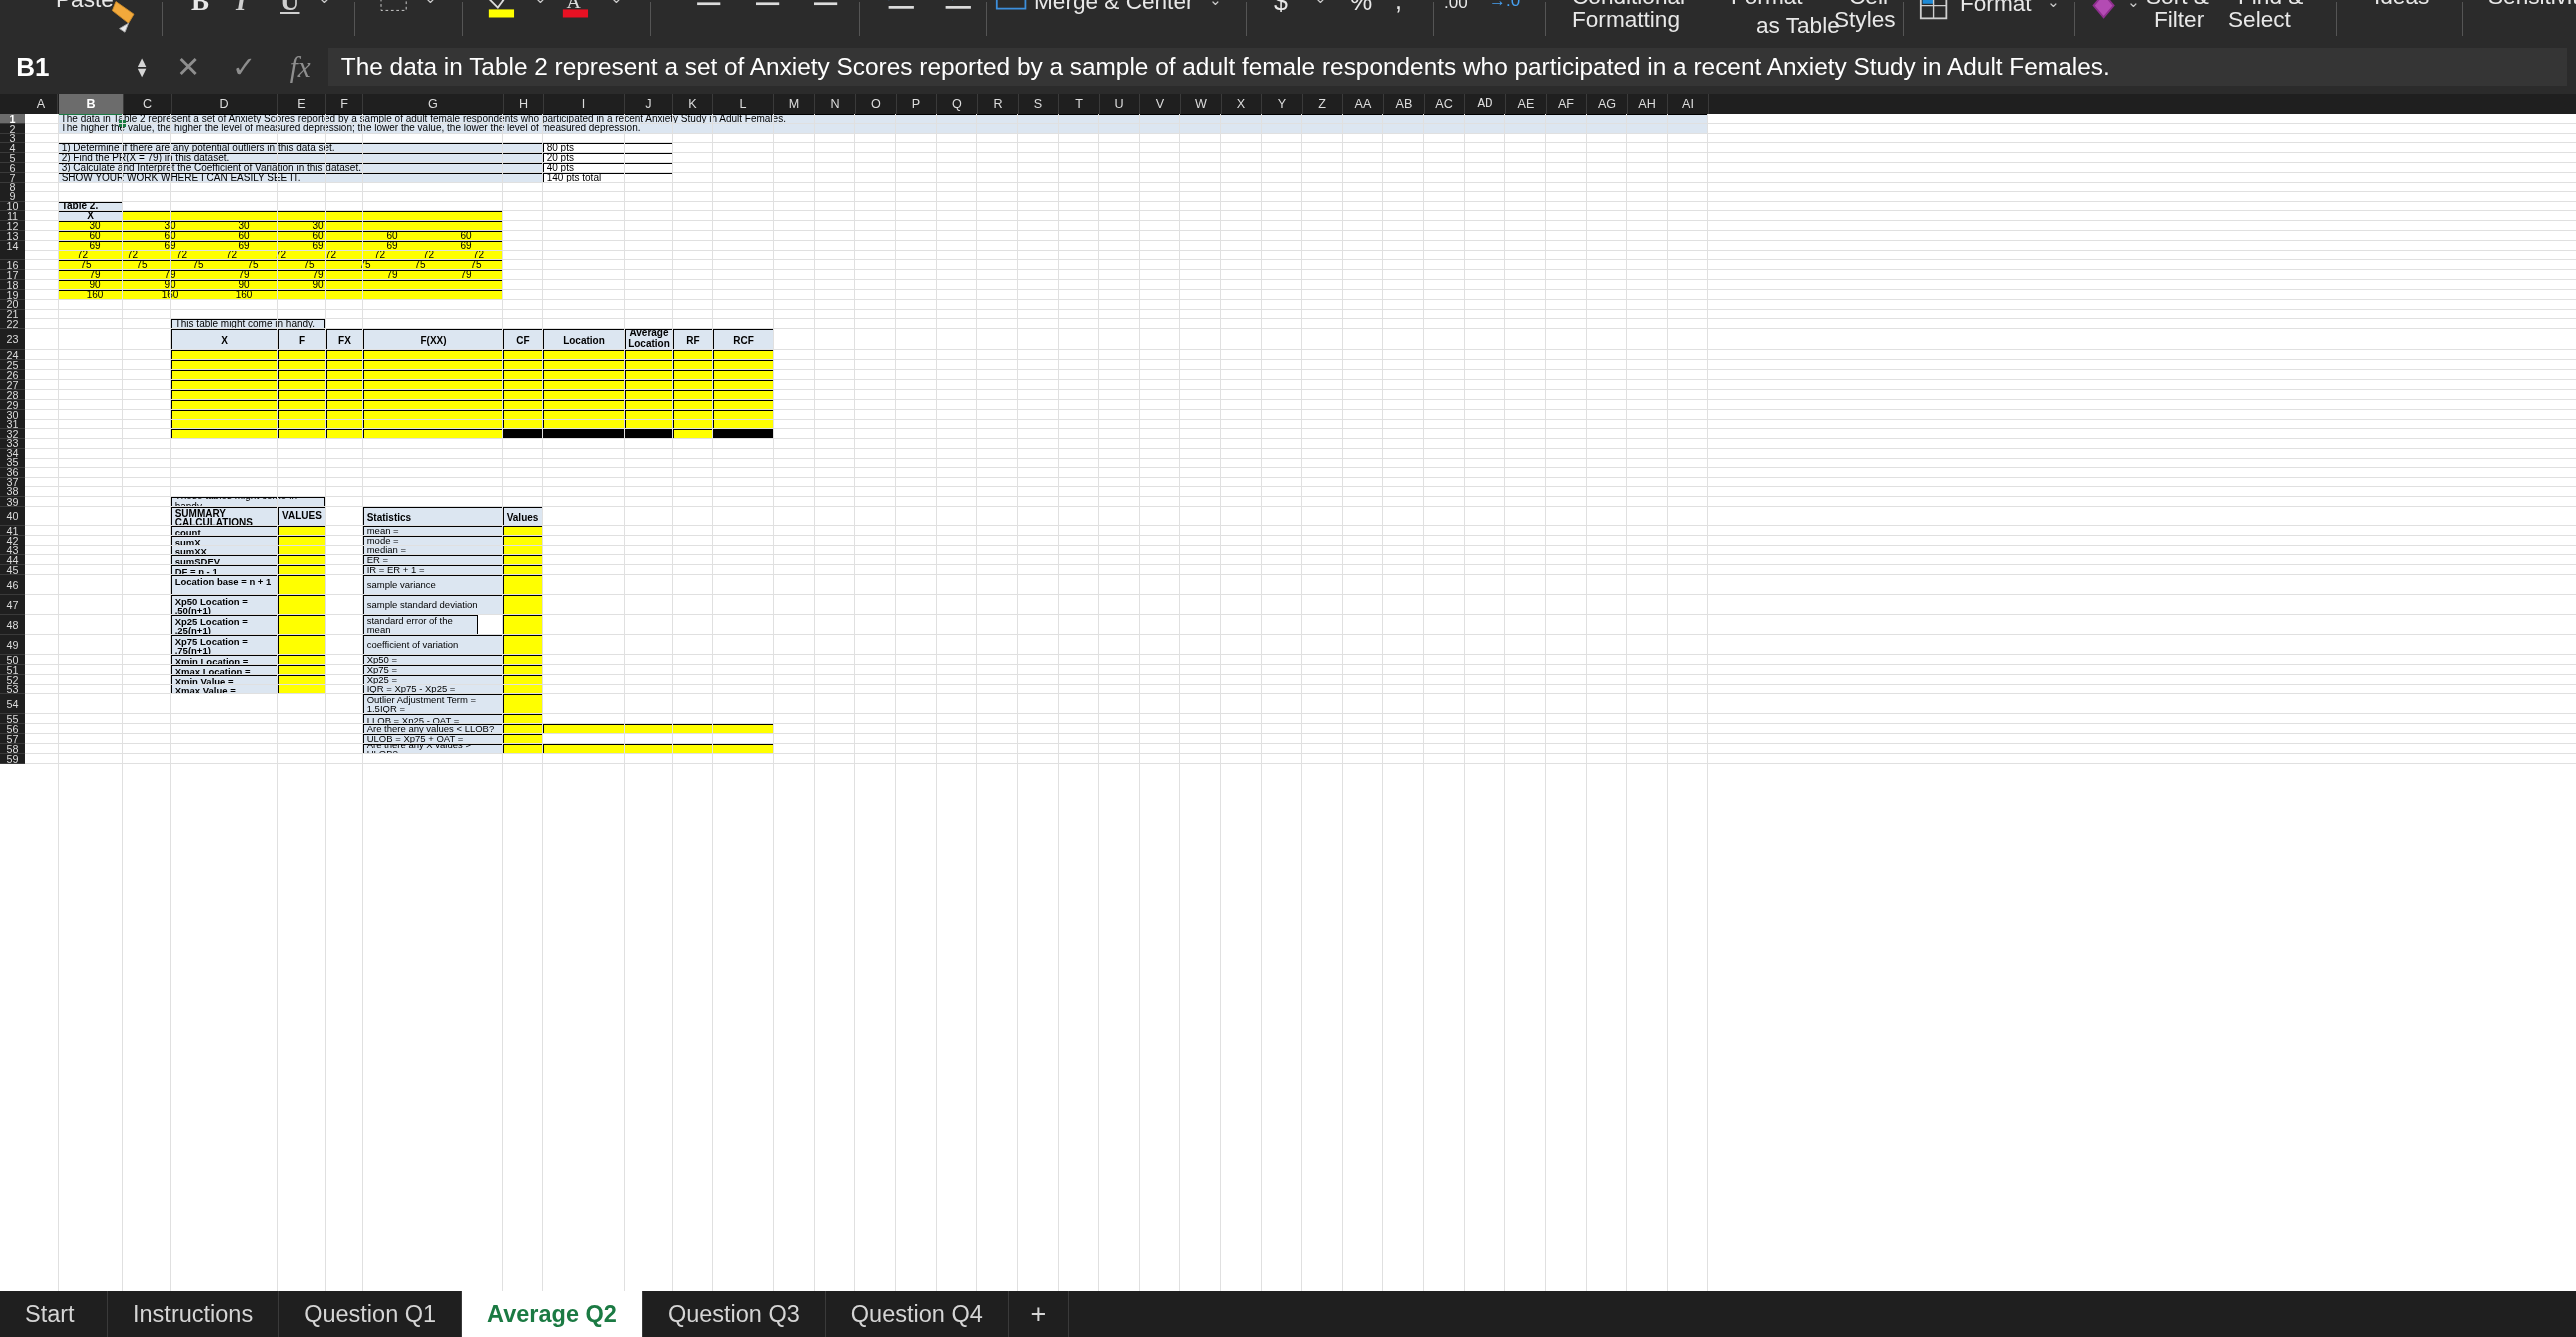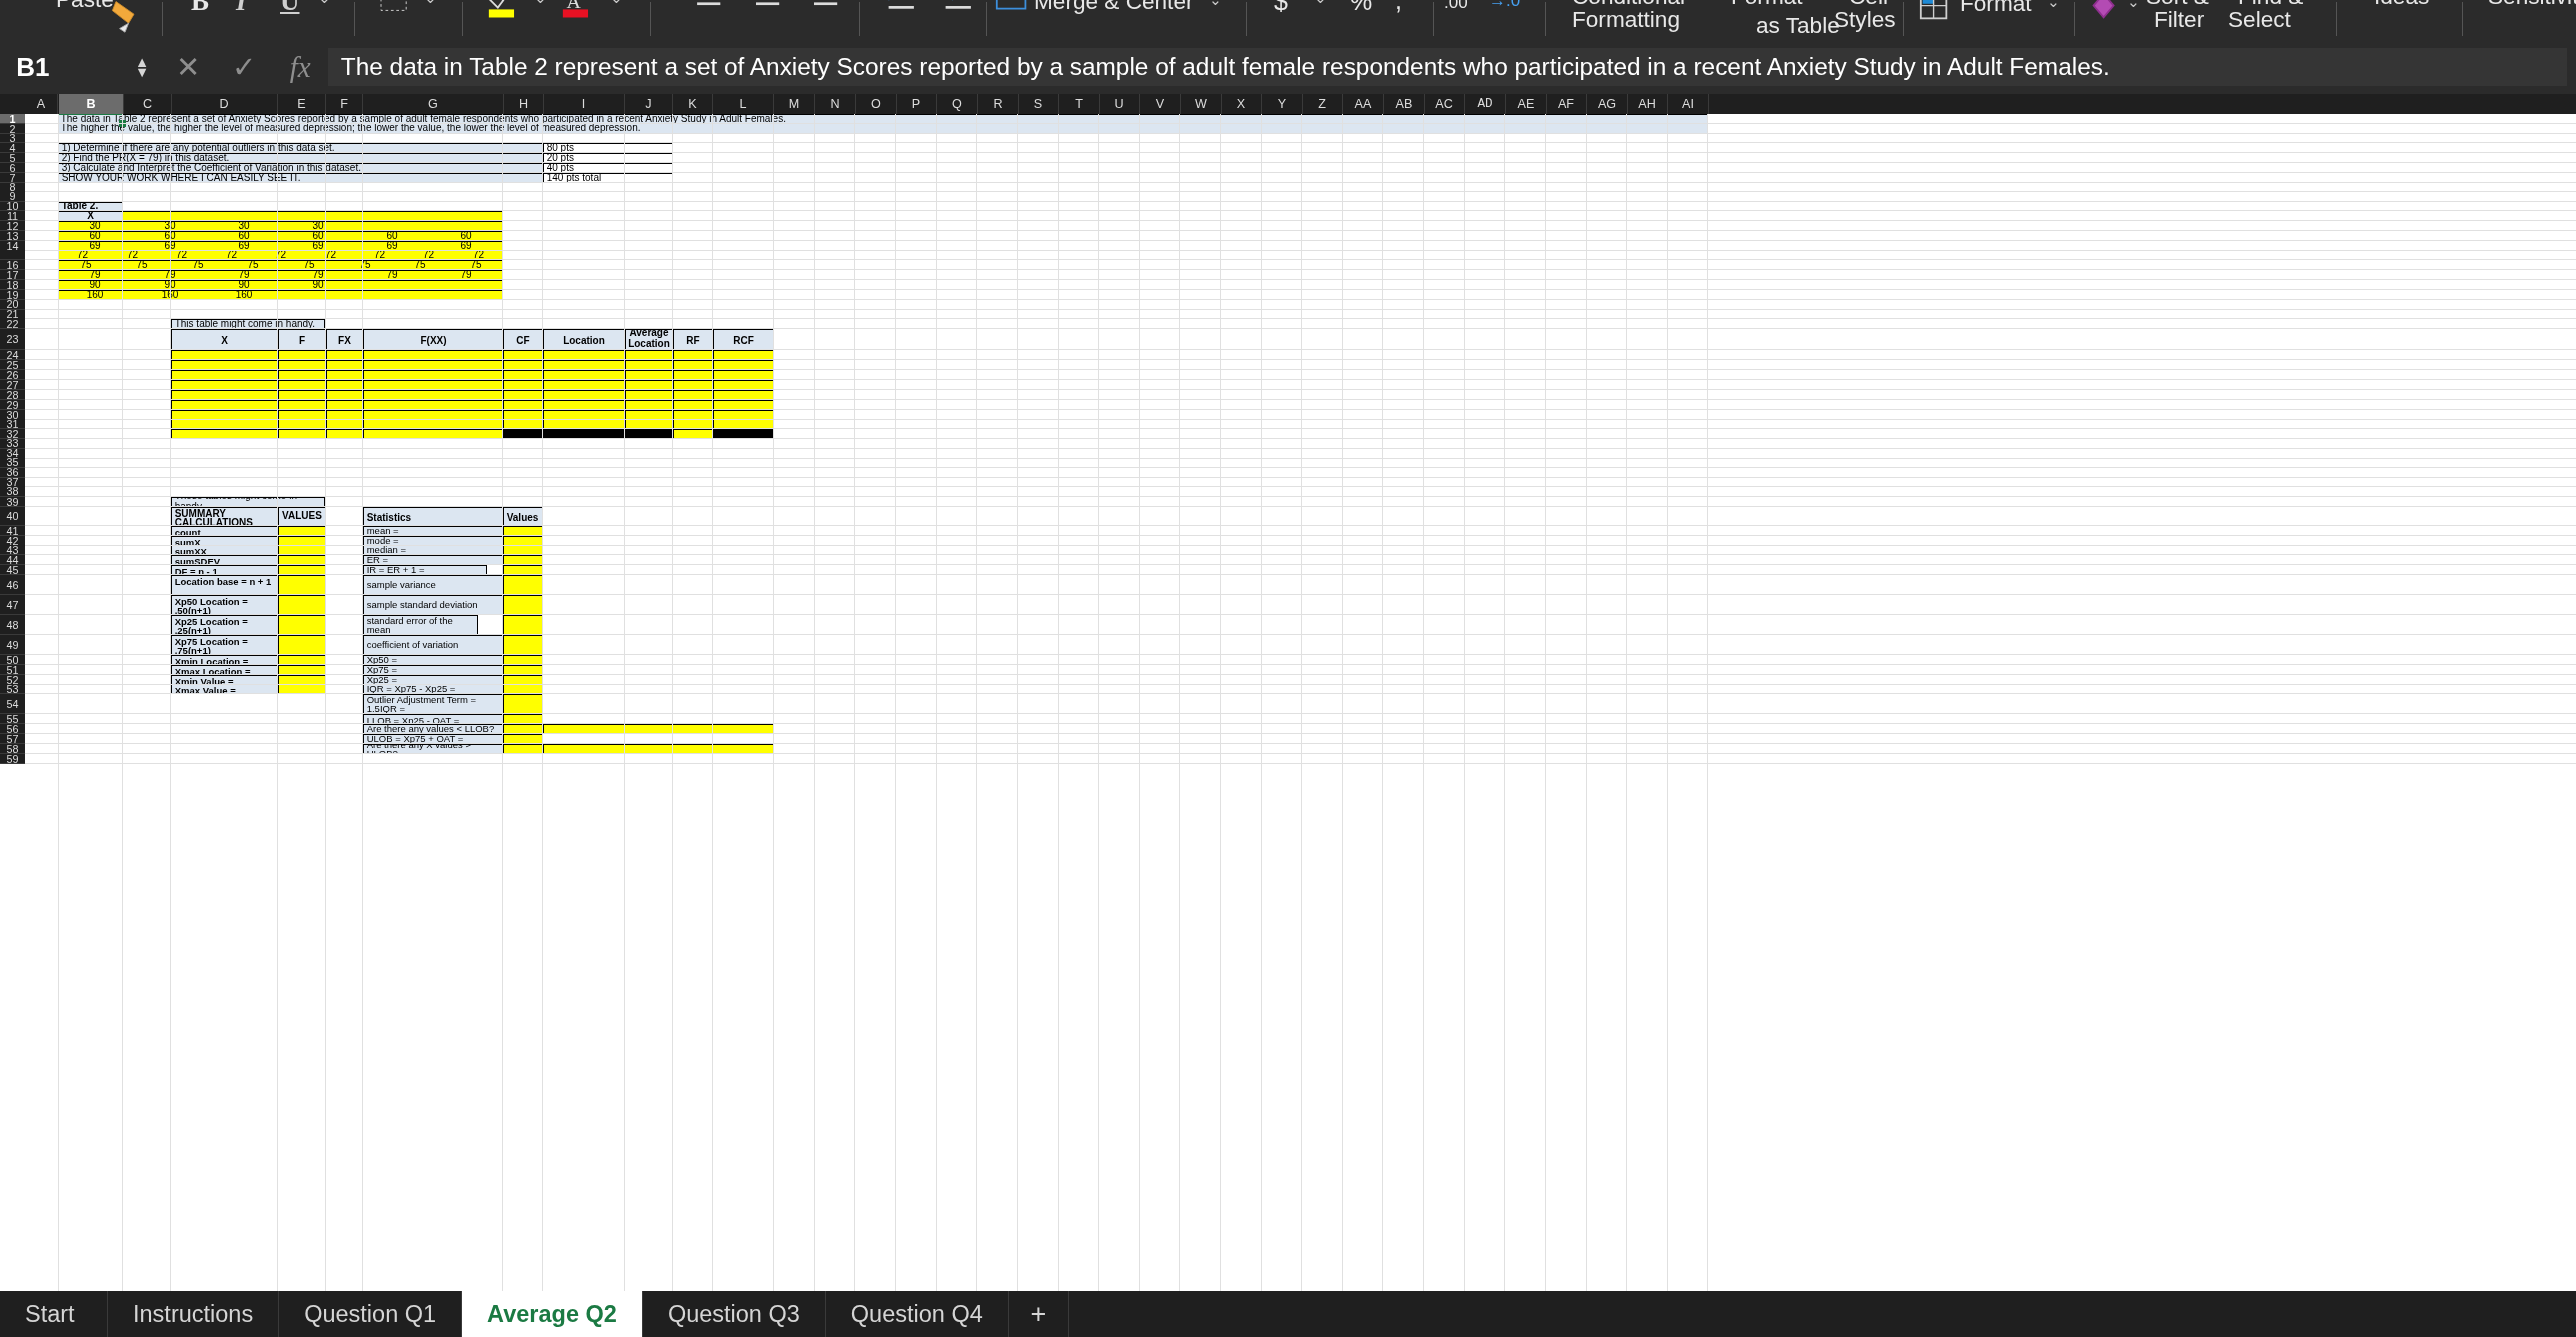--- a/index.html
+++ b/index.html
@@ -550,21 +550,21 @@
         <div class="cell blue pl3 b bdr vbot" style="font-size: 10px; padding-bottom: 0.9px; left: 338px; top: 393px; width: 141px; height: 19px;">Statistics</div>
         <div class="cell blue pl3 b bdr vbot" style="font-size: 10px; padding-bottom: 0.9px; left: 478px; top: 393px; width: 40px; height: 19px;">Values</div>
         <div class="cell blue pl3 bdr wrap vmid" style="font-size: 9.5px; line-height: 9.5px; left: 338px; top: 412px; width: 141px; height: 10px;">mean =</div>
         <div class="cell yellow bdr" style="left: 478px; top: 412px; width: 40px; height: 10px;"></div>
         <div class="cell blue pl3 bdr wrap vmid" style="font-size: 9.5px; line-height: 9.5px; left: 338px; top: 422px; width: 141px; height: 10px;">mode =</div>
         <div class="cell yellow bdr" style="left: 478px; top: 422px; width: 40px; height: 10px;"></div>
         <div class="cell blue pl3 bdr wrap vmid" style="font-size: 9.5px; line-height: 9.5px; left: 338px; top: 431px; width: 141px; height: 10px;">median =</div>
         <div class="cell yellow bdr" style="left: 478px; top: 431px; width: 40px; height: 10px;"></div>
         <div class="cell blue pl3 bdr wrap vmid" style="font-size: 9.5px; line-height: 9.5px; left: 338px; top: 441px; width: 141px; height: 10px;">ER =</div>
         <div class="cell yellow bdr" style="left: 478px; top: 441px; width: 40px; height: 10px;"></div>
-        <div class="cell blue pl3 bdr wrap vmid" style="font-size: 9.5px; line-height: 9.5px; left: 338px; top: 451px; width: 124px; height: 10px;">IR = ER + 1 =</div>
+        <div class="cell blue pl3 bdr wrap vmid" style="font-size: 9.5px; line-height: 9.5px; left: 338px; top: 451px; width: 141px; height: 10px;">IR = ER + 1 =</div>
         <div class="cell yellow bdr" style="left: 478px; top: 451px; width: 40px; height: 10px;"></div>
         <div class="cell blue pl3 bdr wrap vmid" style="font-size: 9.5px; line-height: 9.5px; left: 338px; top: 461px; width: 141px; height: 20px;">sample variance</div>
         <div class="cell yellow bdr" style="left: 478px; top: 461px; width: 40px; height: 20px;"></div>
         <div class="cell blue pl3 bdr wrap vmid" style="font-size: 9.5px; line-height: 9.5px; left: 338px; top: 481px; width: 141px; height: 20px;">sample standard deviation</div>
         <div class="cell yellow bdr" style="left: 478px; top: 481px; width: 40px; height: 20px;"></div>
         <div class="cell blue pl3 bdr wrap vmid" style="font-size: 9.5px; line-height: 9.5px; left: 338px; top: 501px; width: 115px; height: 20px;">standard error of the mean</div>
         <div class="cell yellow bdr" style="left: 478px; top: 501px; width: 40px; height: 20px;"></div>
         <div class="cell blue pl3 bdr wrap vmid" style="font-size: 9.5px; line-height: 9.5px; left: 338px; top: 521px; width: 141px; height: 20px;">coefficient of variation</div>
         <div class="cell yellow bdr" style="left: 478px; top: 521px; width: 40px; height: 20px;"></div>
         <div class="cell blue pl3 bdr wrap vmid" style="font-size: 9.5px; line-height: 9.5px; left: 338px; top: 541px; width: 141px; height: 10px;">Xp50 =</div>

